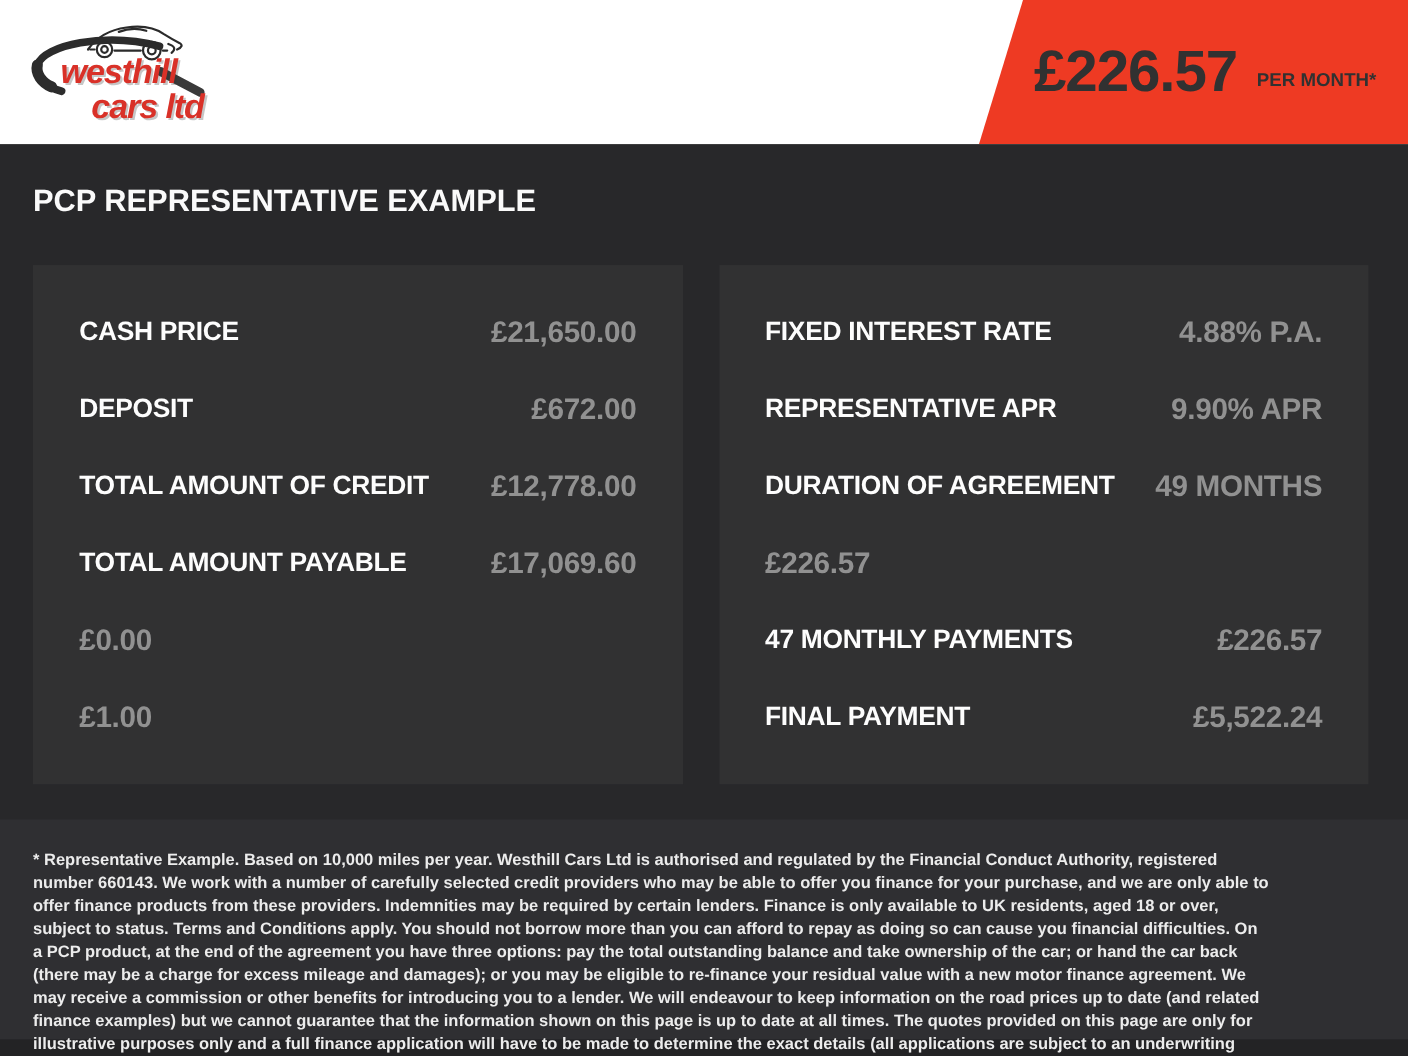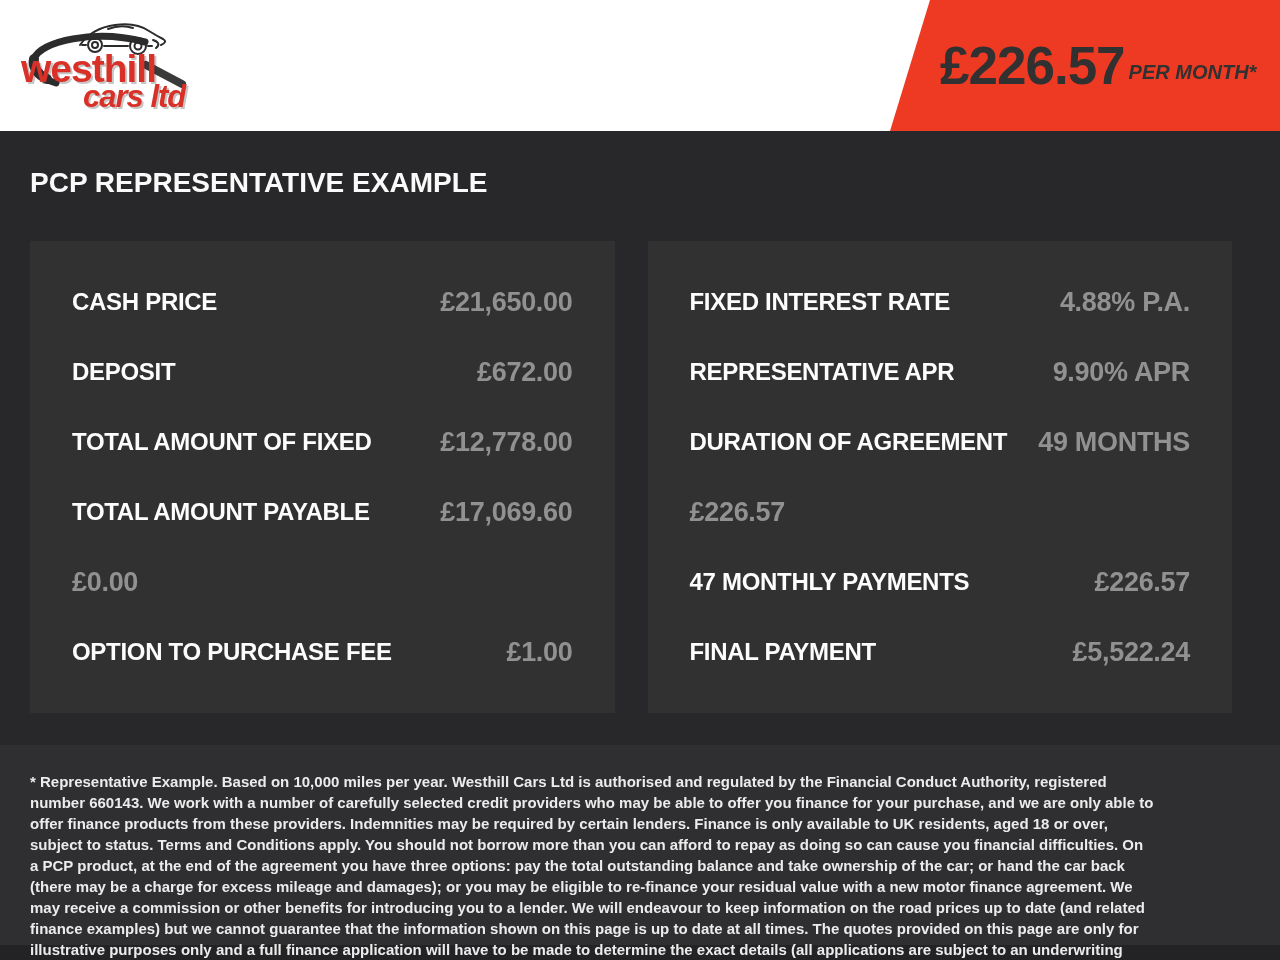--- a/index.html
+++ b/index.html
@@ -10,22 +10,22 @@
     overflow:hidden;
   }
   .page { width:1280px; height:960px; position:relative; }
 
   
   .header { position:relative; height:131px; background:#ffffff; overflow:hidden; }
 
   .logo { position:absolute; left:20px; top:5px; width:215px; height:115px; }
   .logo svg { position:absolute; left:0; top:0; }
   .logo-word1 {
-    position:absolute; left:1px; top:42px;
-    font-size:39px; font-weight:700; 
+    position:absolute; left:35px; top:42px;
+    font-size:31px; font-weight:700; font-style:italic;
     color:#d93128; letter-spacing:-1px;
     text-shadow:2px 2px 0 rgba(50,50,50,0.28);
   }
   .logo-word2 {
     position:absolute; left:63px; top:74px;
     font-size:31px; font-weight:700; font-style:italic;
     color:#d93128; letter-spacing:-1px;
     text-shadow:2px 2px 0 rgba(50,50,50,0.28);
   }
 
@@ -33,28 +33,27 @@
     position:absolute; right:0; top:0; width:390px; height:131px;
     background:#ee3a23;
     clip-path:polygon(40px 0, 100% 0, 100% 100%, 0 100%);
     display:flex; align-items:center; padding-left:50px;
   }
   .price-amount {
     font-size:53px; font-weight:700; color:#313131;
     letter-spacing:-1px; font-stretch:condensed;
   }
   .price-period {
-    font-size:20px; font-weight:700; color:#313131;
-    margin-left:4px; margin-top:14px; letter-spacing:0;
+    font-size:17px; font-weight:700; color:#313131;
+    margin-left:18px; margin-top:14px; letter-spacing:0;
     font-stretch:condensed;
-    font-style:italic;
   }
 
   
-  .main { height:614px; background:#28282a; padding:38px 48px 0 30px; }
+  .main { height:614px; background:#28282a; padding:38px 36px 0 30px; }
   .page-title {
     color:#fafafa; font-size:28px; font-weight:700;
     letter-spacing:0; line-height:1; font-stretch:condensed;
   }
   .panels { display:flex; gap:33px; margin-top:44px; }
   .panel { flex:1; background:#313132; height:472px; padding:26px 42px; }
   .finance-row {
     height:70px; display:flex; justify-content:space-between; align-items:center;
   }
   .finance-label {
@@ -117,32 +116,31 @@
       <section class="panel">
         <div class="finance-row">
           <span class="finance-label">CASH PRICE</span>
           <span class="finance-value">£21,650.00</span>
         </div>
         <div class="finance-row">
           <span class="finance-label">DEPOSIT</span>
           <span class="finance-value">£672.00</span>
         </div>
         <div class="finance-row">
-          <span class="finance-label">TOTAL AMOUNT OF FIXED</span>
+          <span class="finance-label">TOTAL AMOUNT OF CREDIT</span>
           <span class="finance-value">£12,778.00</span>
         </div>
         <div class="finance-row">
           <span class="finance-label">TOTAL AMOUNT PAYABLE</span>
           <span class="finance-value">£17,069.60</span>
         </div>
         <div class="finance-row">
           <span class="finance-value">£0.00</span>
         </div>
         <div class="finance-row">
-          <span class="finance-label">OPTION TO PURCHASE FEE</span>
           <span class="finance-value">£1.00</span>
         </div>
       </section>
 
       <section class="panel">
         <div class="finance-row">
           <span class="finance-label">FIXED INTEREST RATE</span>
           <span class="finance-value">4.88% P.A.</span>
         </div>
         <div class="finance-row">

